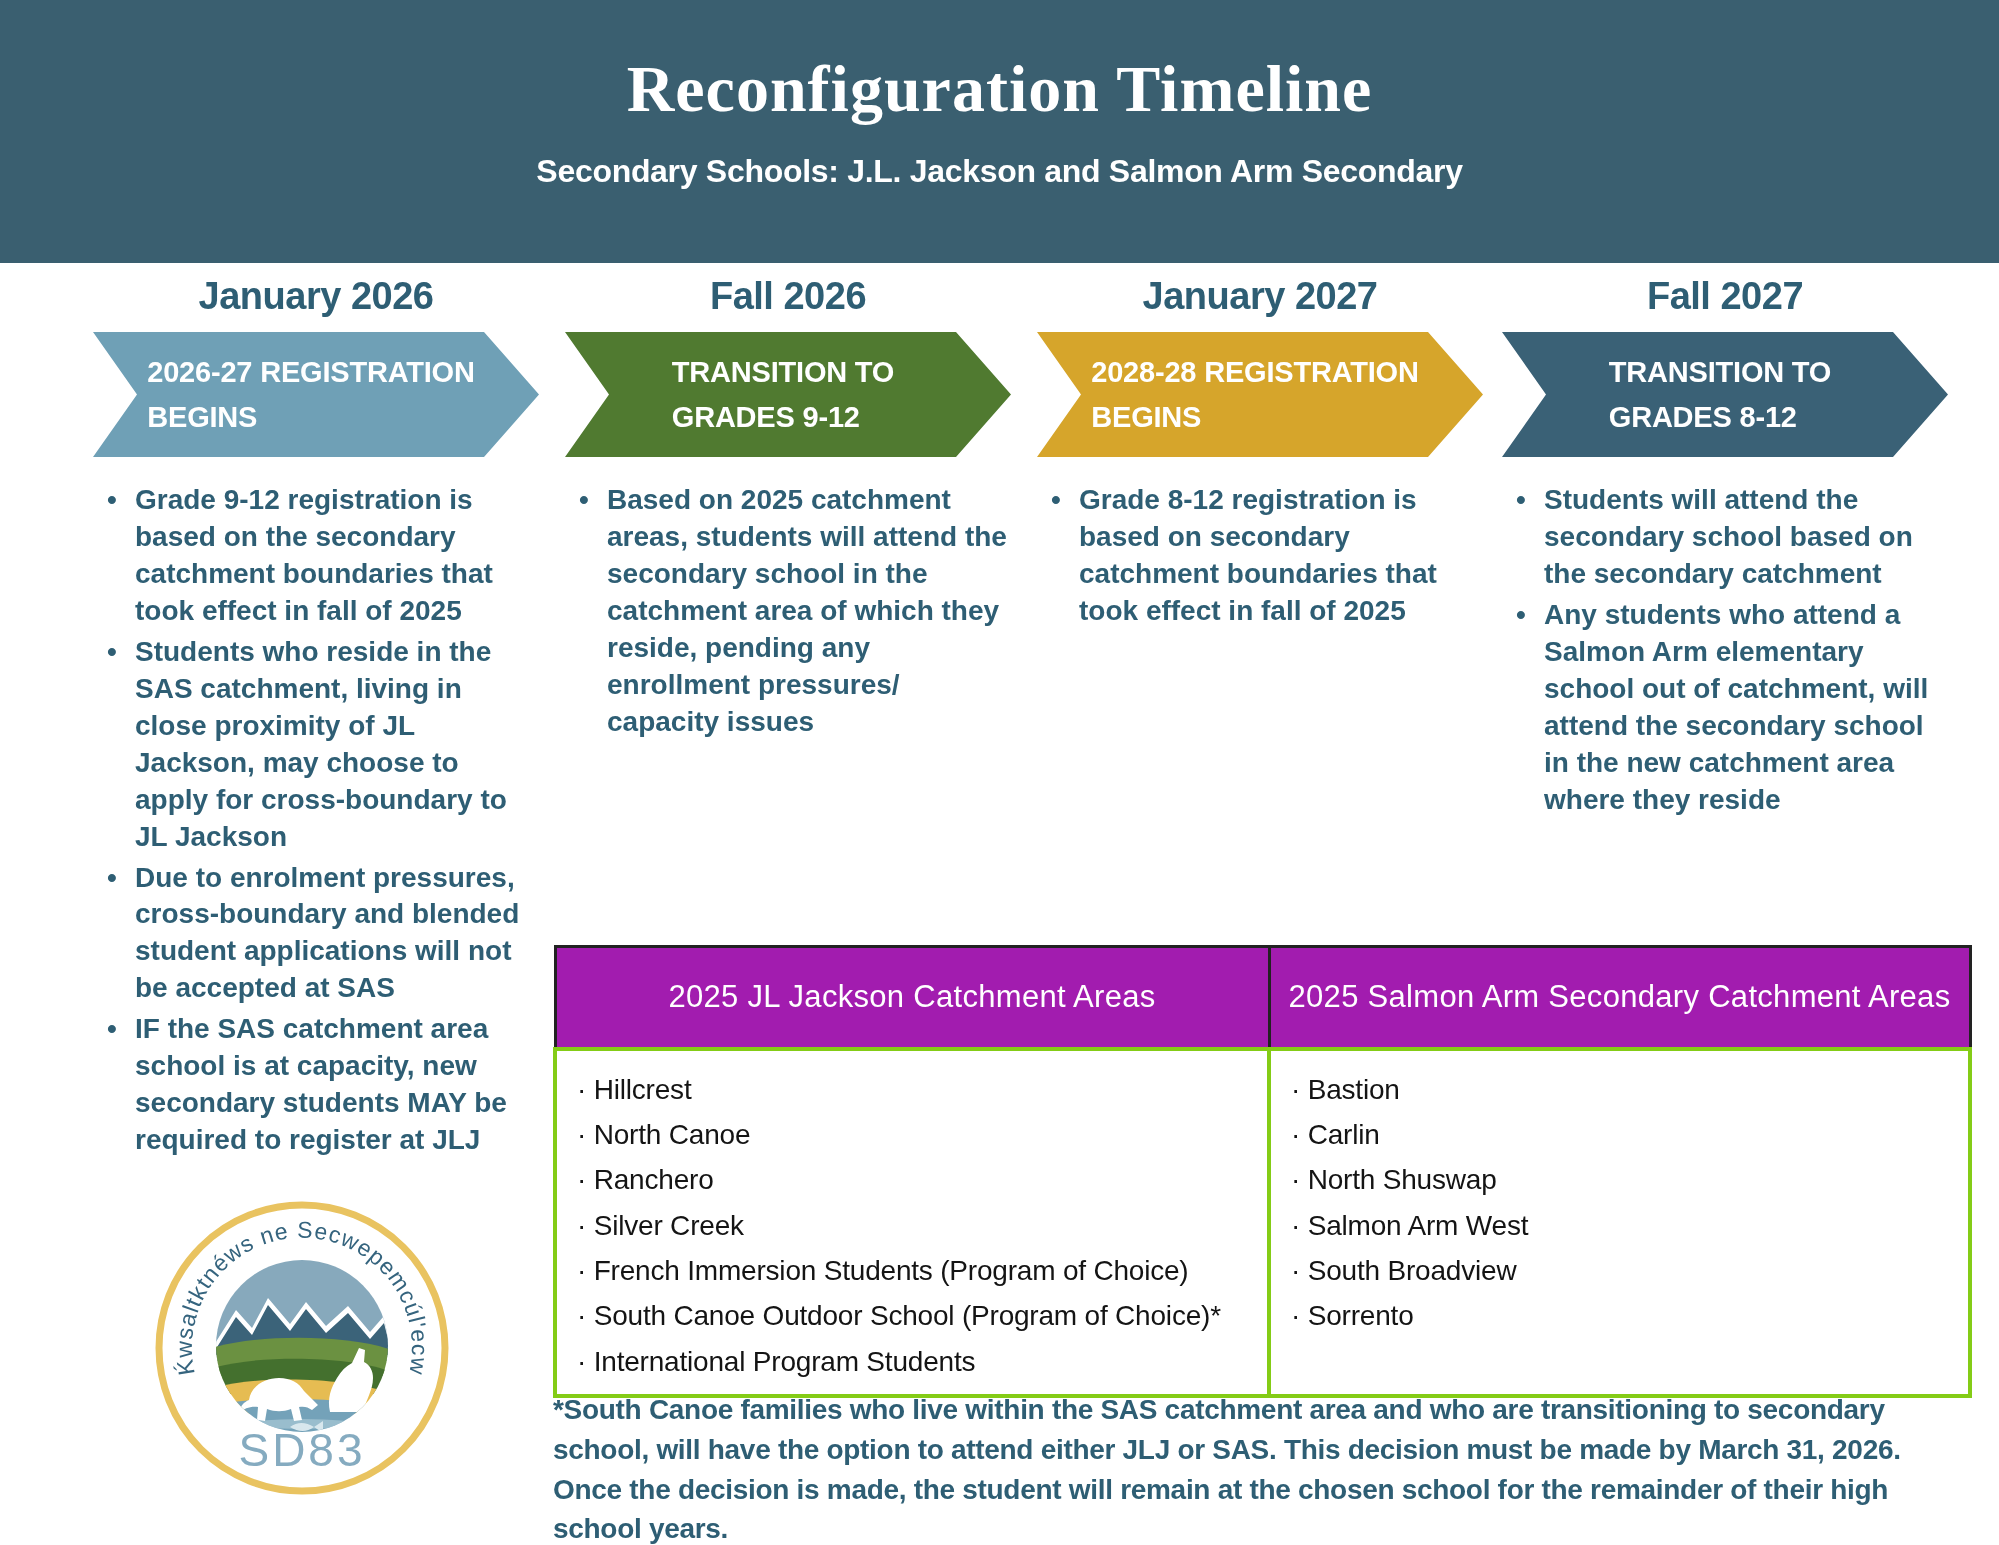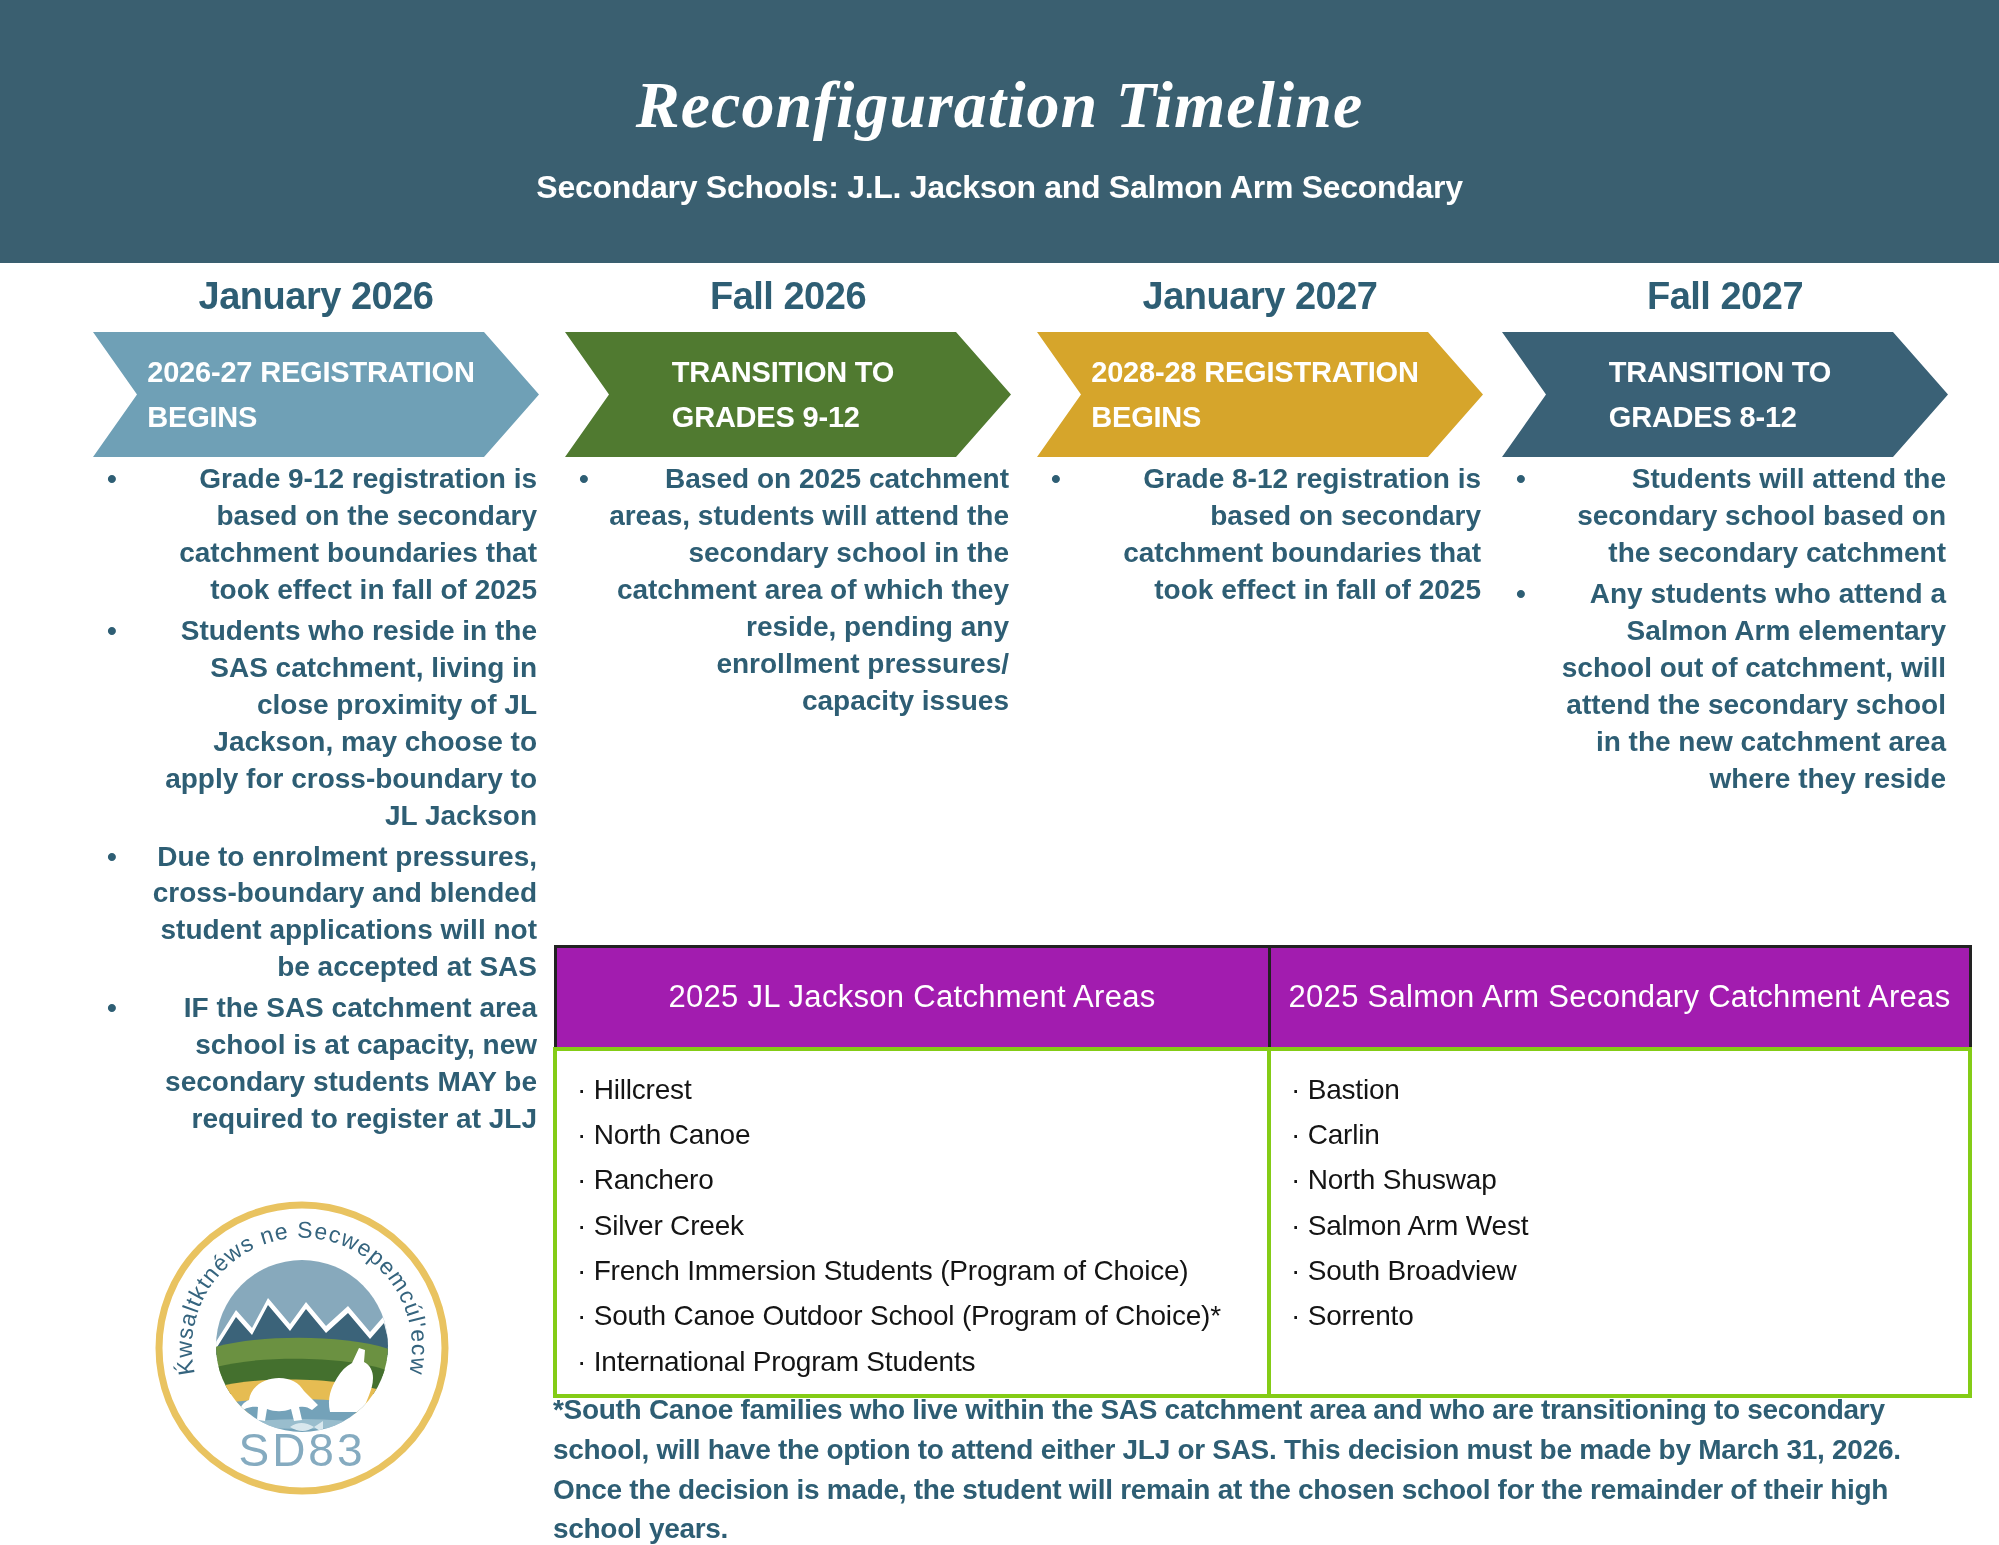--- a/index.html
+++ b/index.html
@@ -12,22 +12,21 @@
   .page { position:absolute; inset:0; overflow:hidden; background:#ffffff; }
 
   
   .band {
     position:absolute; left:0; top:0; width:1999px; height:263px;
     background:#3A5F70; color:#ffffff; text-align:center;
   }
   .band h1 {
     font-family:"Liberation Serif", serif;
     font-size:66px; font-weight:bold; letter-spacing:1px;
-    padding-top:67px;
-    font-style:italic;
+    padding-top:51px;
   }
   .band .subtitle {
     font-size:32px; font-weight:bold; letter-spacing:-0.3px;
     margin-top:26px;
   }
 
   
   .col { position:absolute; top:263px; width:446px; }
   .col-0 { left:93px; }
   .col-1 { left:565px; }
@@ -39,21 +38,21 @@
     font-size:38px; font-weight:bold; color:#2E5E74; letter-spacing:-0.5px;
   }
   .arrow {
     margin-top:14px; height:125px; width:446px;
     clip-path:polygon(0 0, calc(100% - 55px) 0, 100% 50%, calc(100% - 55px) 100%, 0 100%, 44px 50%);
     display:flex; align-items:center; justify-content:center;
     color:#ffffff; font-weight:bold; font-size:29px; line-height:1.55;
     text-align:left; white-space:pre-line; letter-spacing:-0.2px;
     padding:0 60px 0 50px;
   }
-  ul.bullets { margin-top:4px; list-style:none; padding-left:42px; padding-right:2px;text-align:right; }
+  ul.bullets { margin-top:25px; list-style:none; padding-left:42px; padding-right:2px; }
   ul.bullets li {
     position:relative; font-size:28px; font-weight:bold; color:#2E5E74;
     line-height:1.32; margin-bottom:4px;
   }
   ul.bullets li::before { content:"•"; position:absolute; left:-28px; top:0; }
 
   
   table.catchment {
     position:absolute; left:553px; top:945px; width:1415px;
     border-collapse:collapse; table-layout:fixed;

